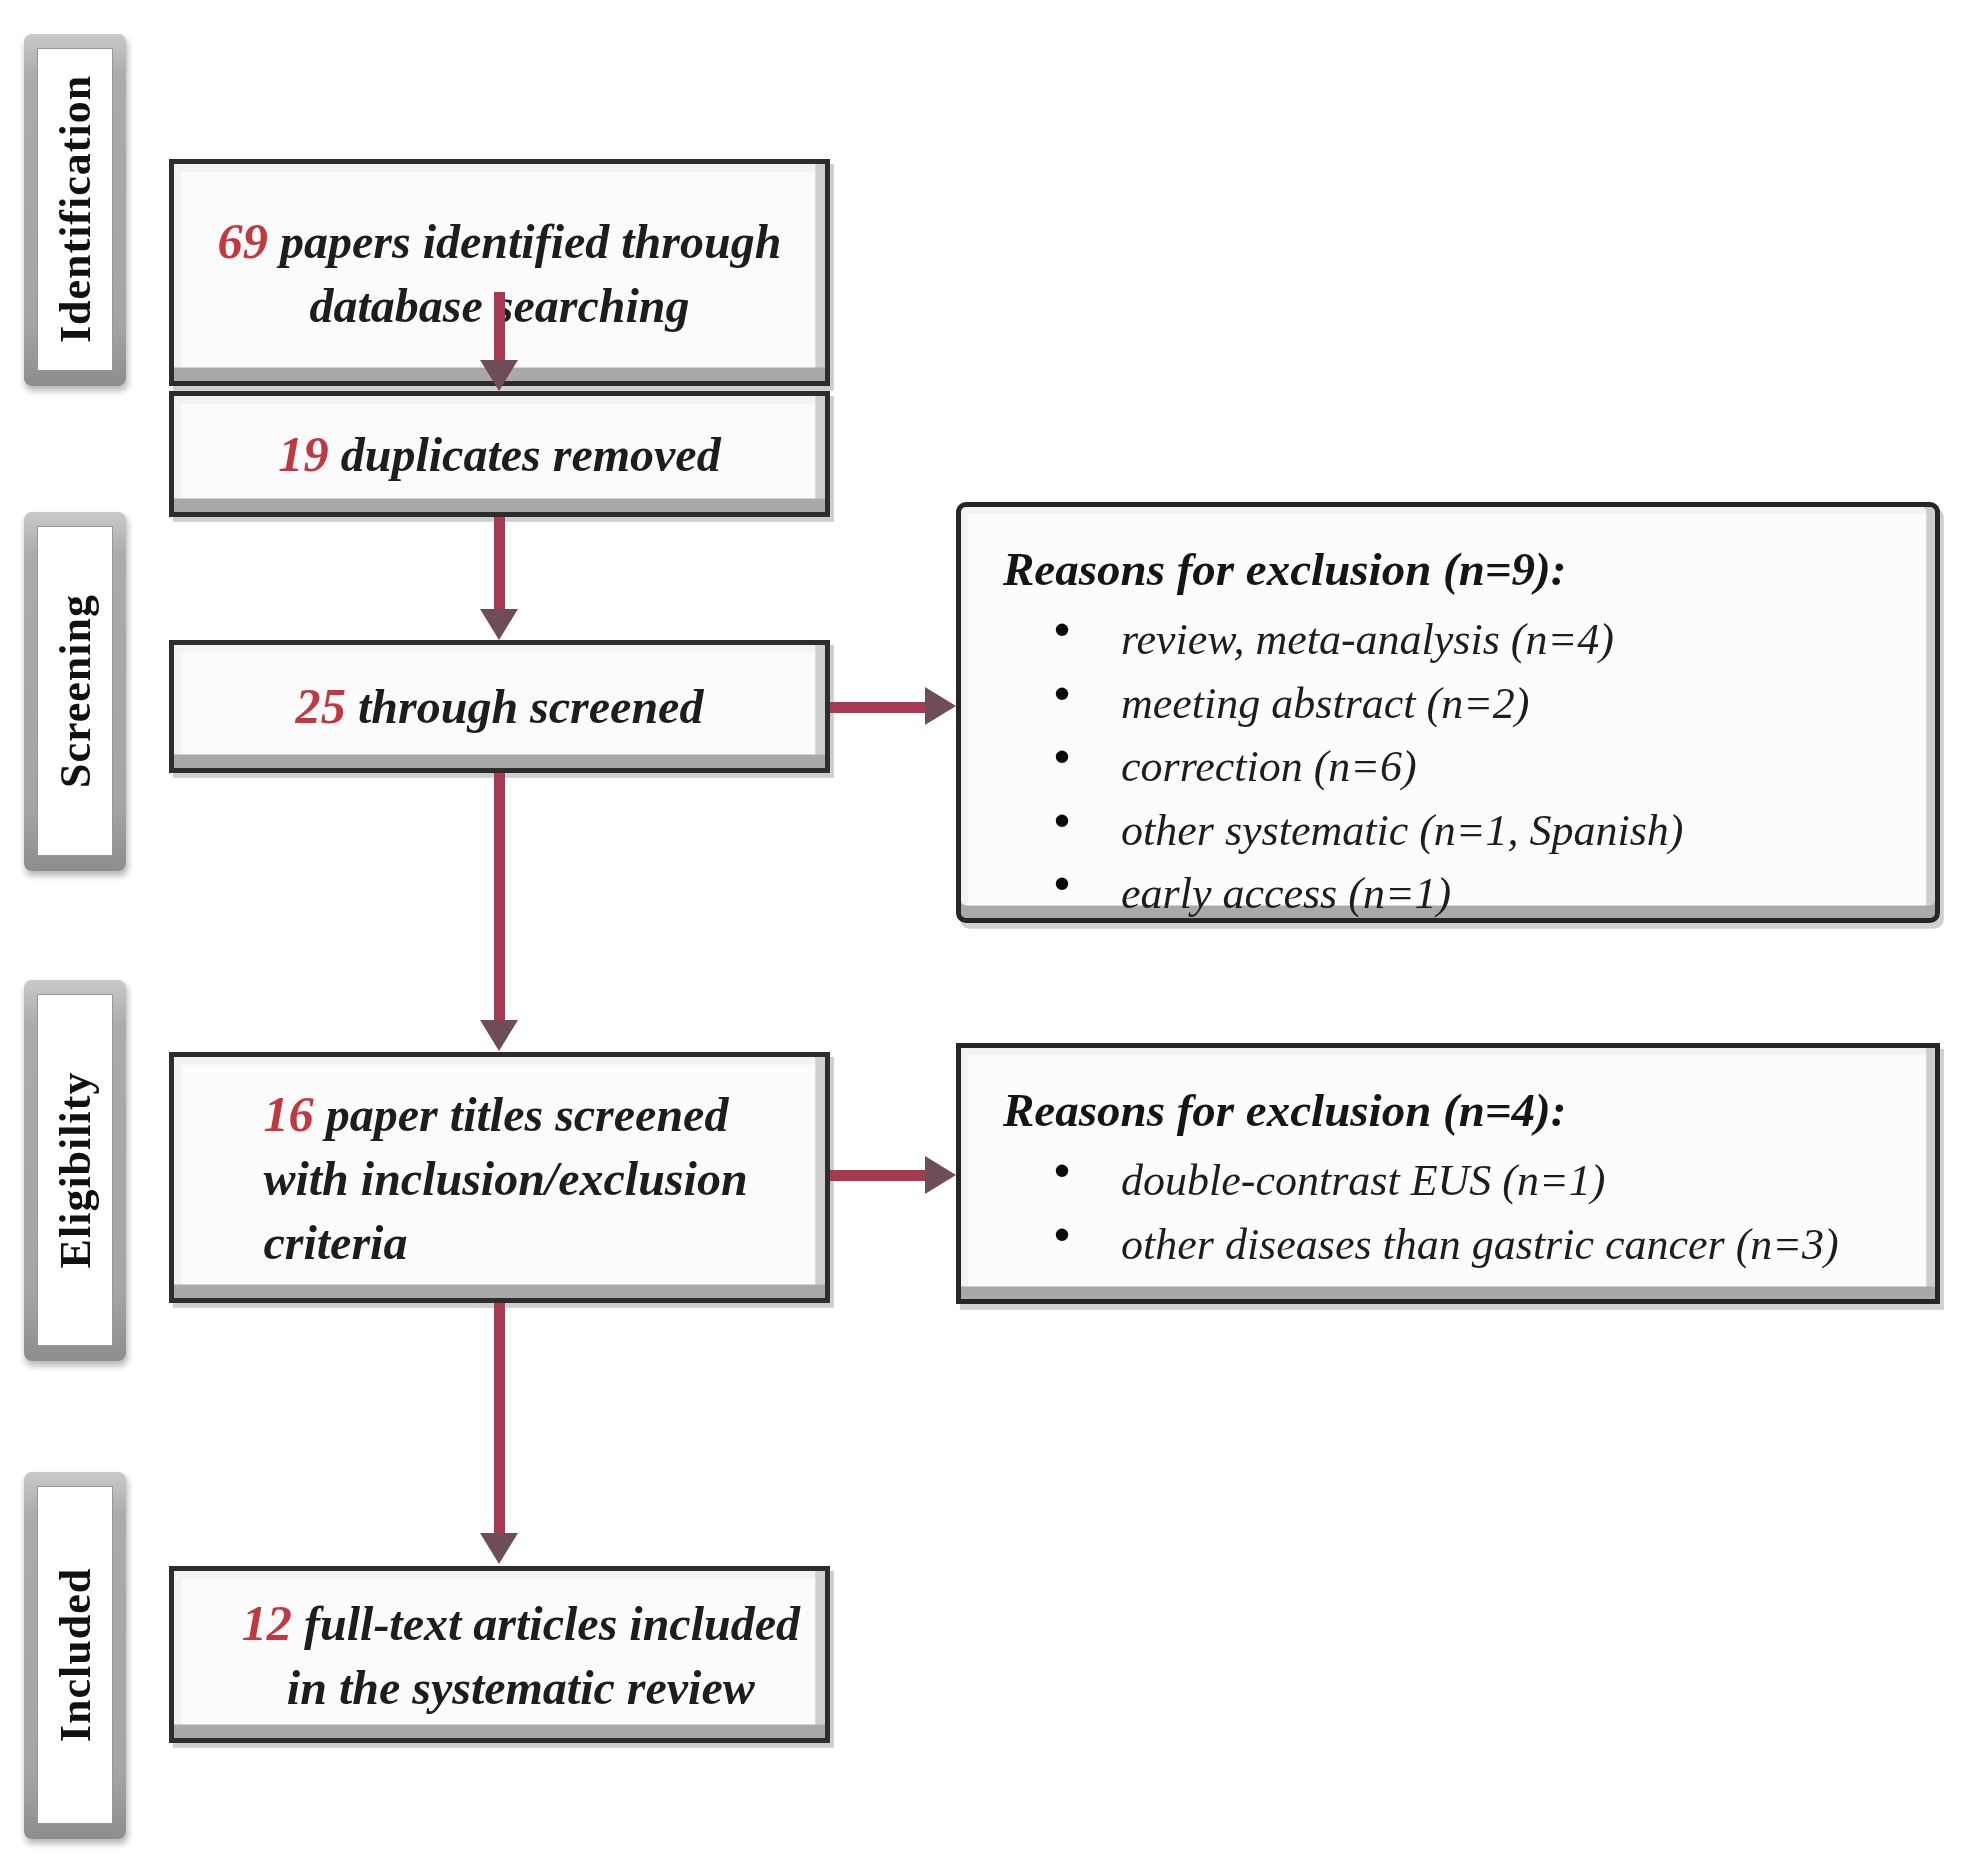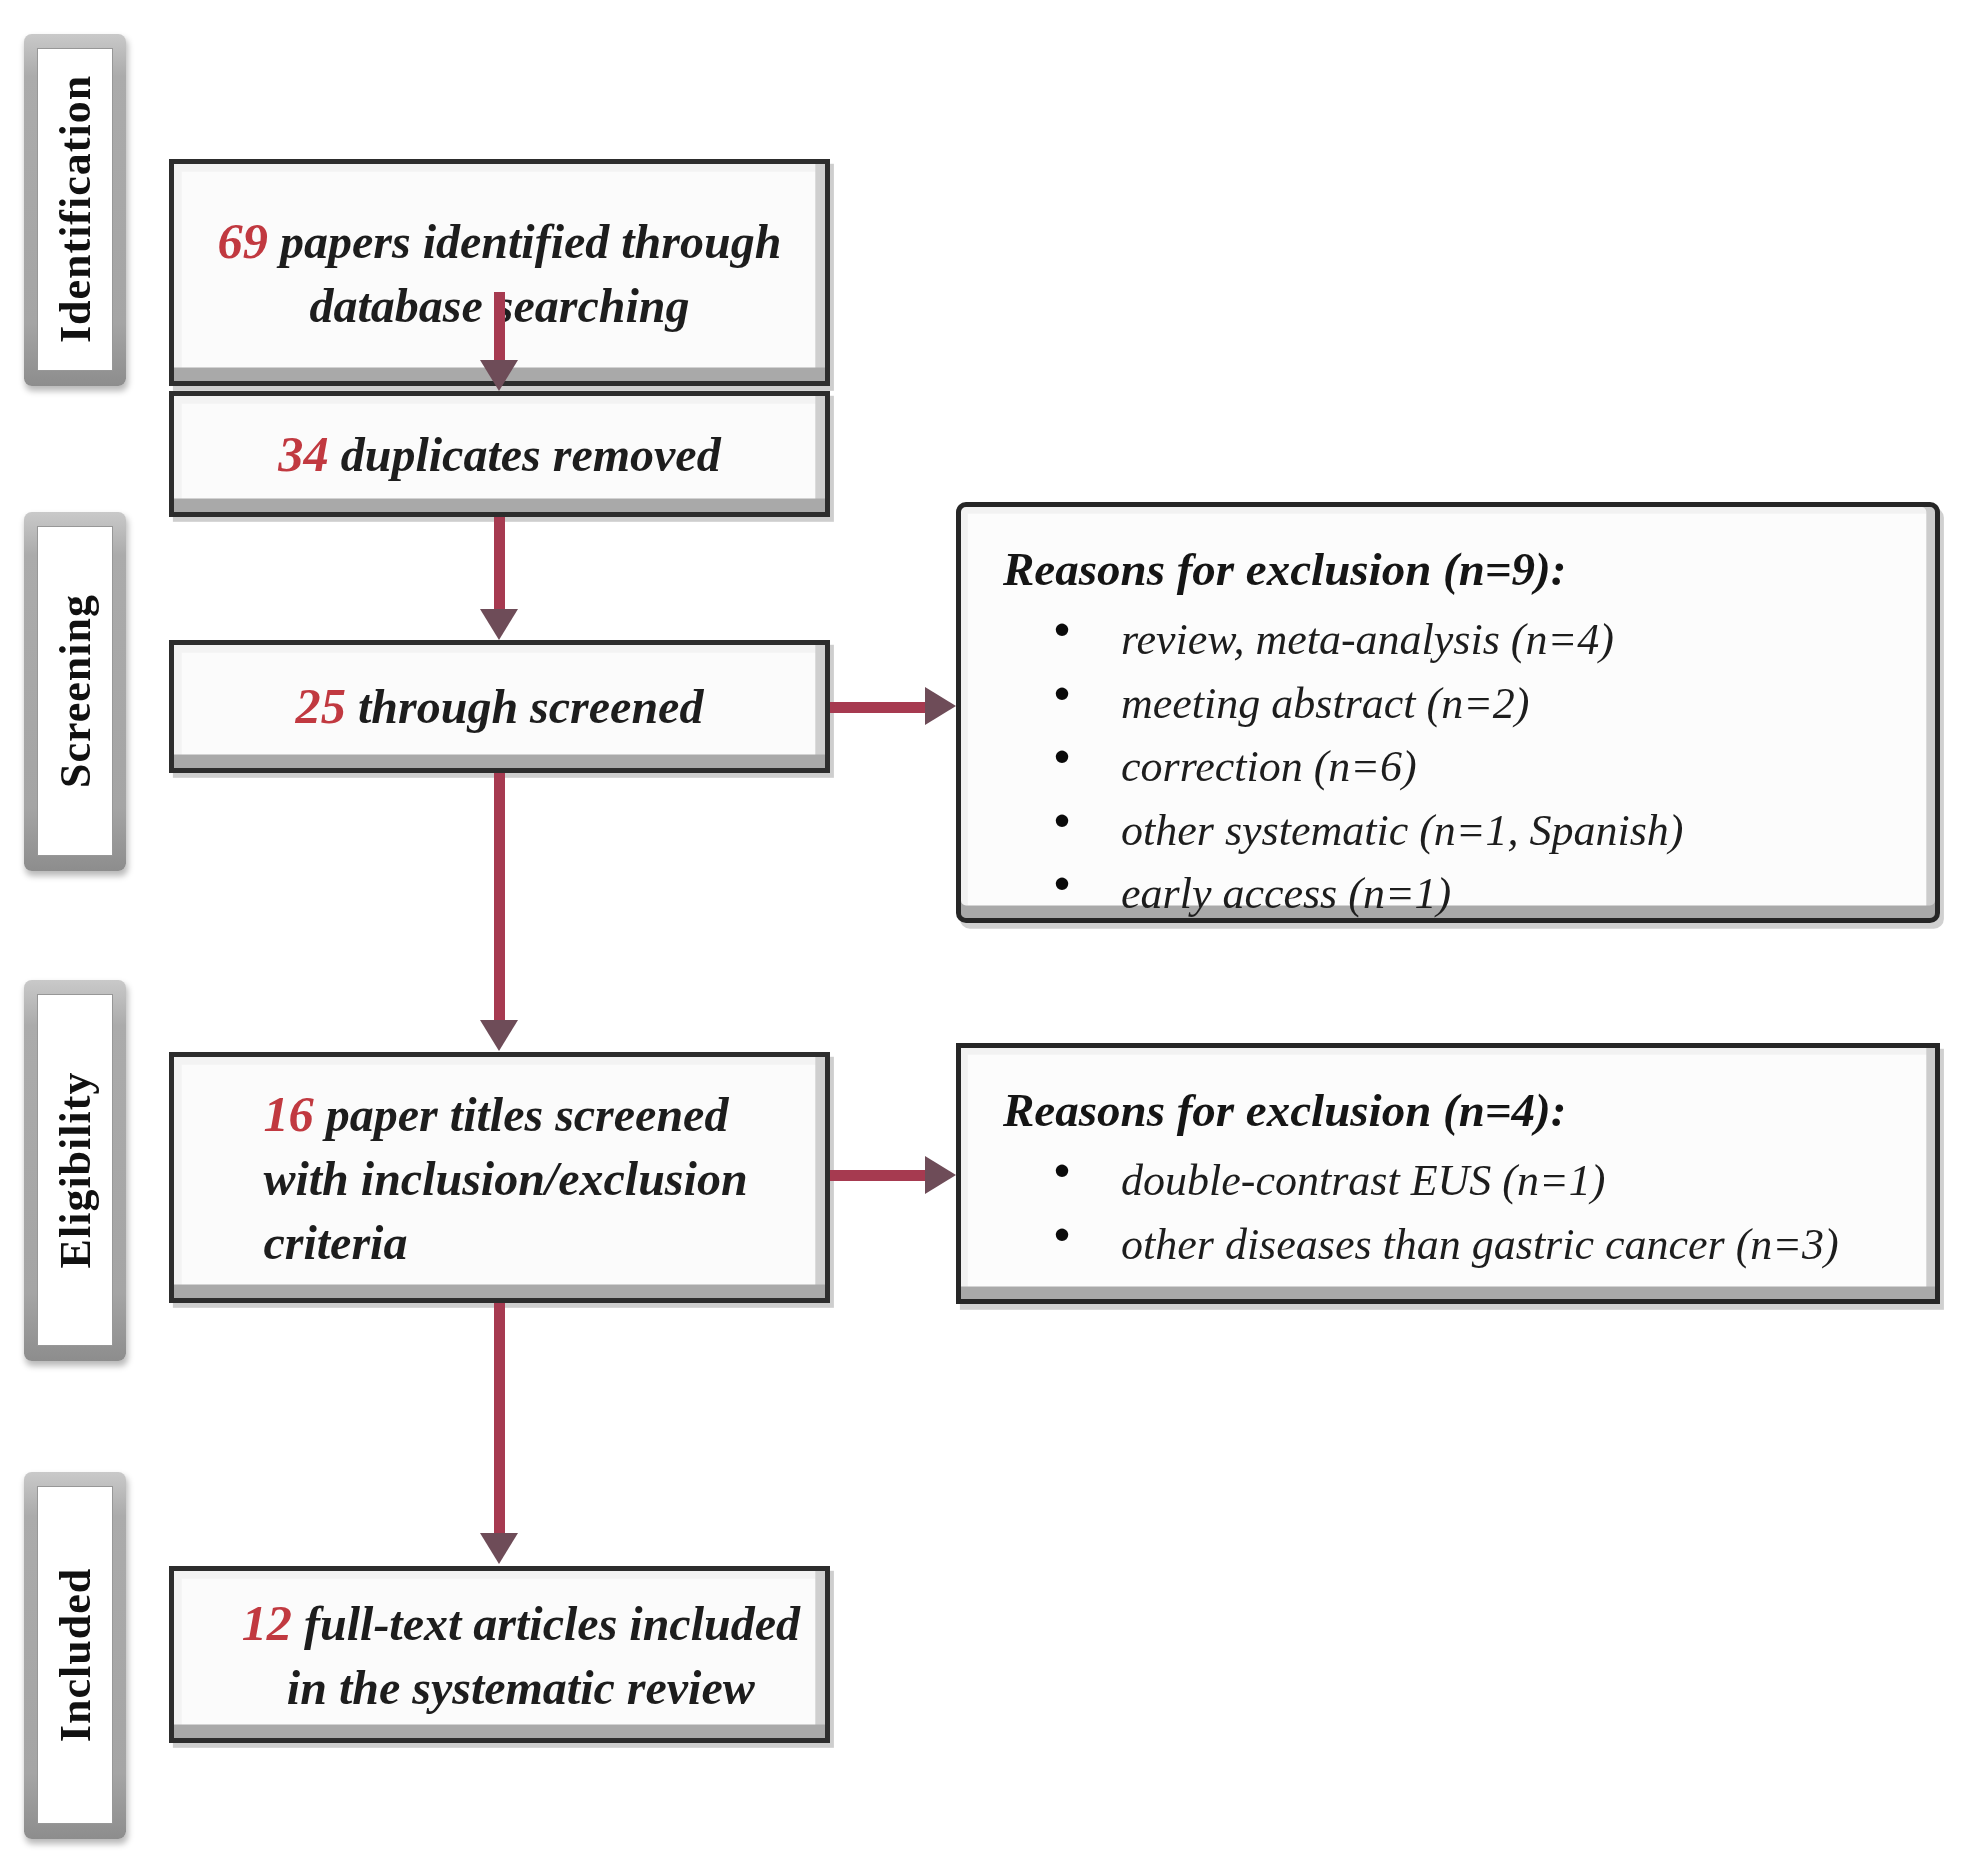--- a/index.html
+++ b/index.html
@@ -140,21 +140,21 @@
       <span class="stage-label">Included</span>
     </div>
   </div>
 
   <div class="fbox" style="top:111px;height:227px;margin-top:48px;">
     <div class="txt"><span class="num">69</span><span> papers identified through
 database searching</span></div>
   </div>
 
   <div class="fbox" style="top:391px;height:126px;">
-    <div class="txt"><span class="num">34</span><span> duplicates removed</span></div>
+    <div class="txt"><span class="num">19</span><span> duplicates removed</span></div>
   </div>
 
   <div class="fbox" style="top:640px;height:133px;">
     <div class="txt"><span class="num">25</span><span> through screened</span></div>
   </div>
 
   <div class="fbox left-align" style="top:1052px;height:251px;">
     <div class="txt"><span class="num">16</span><span> paper titles screened
 with inclusion/exclusion
 criteria</span></div>

